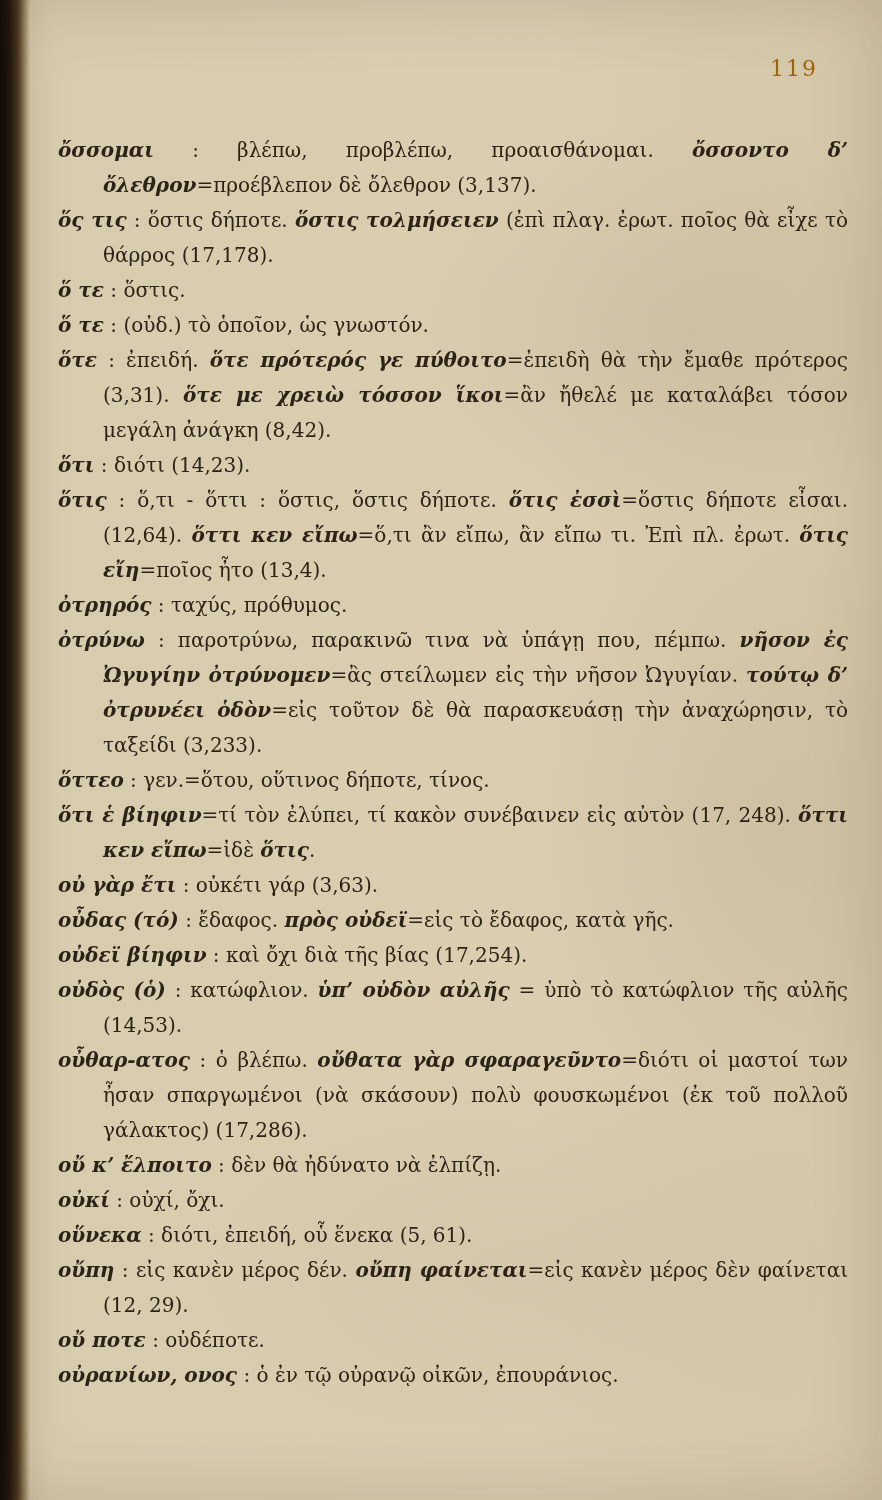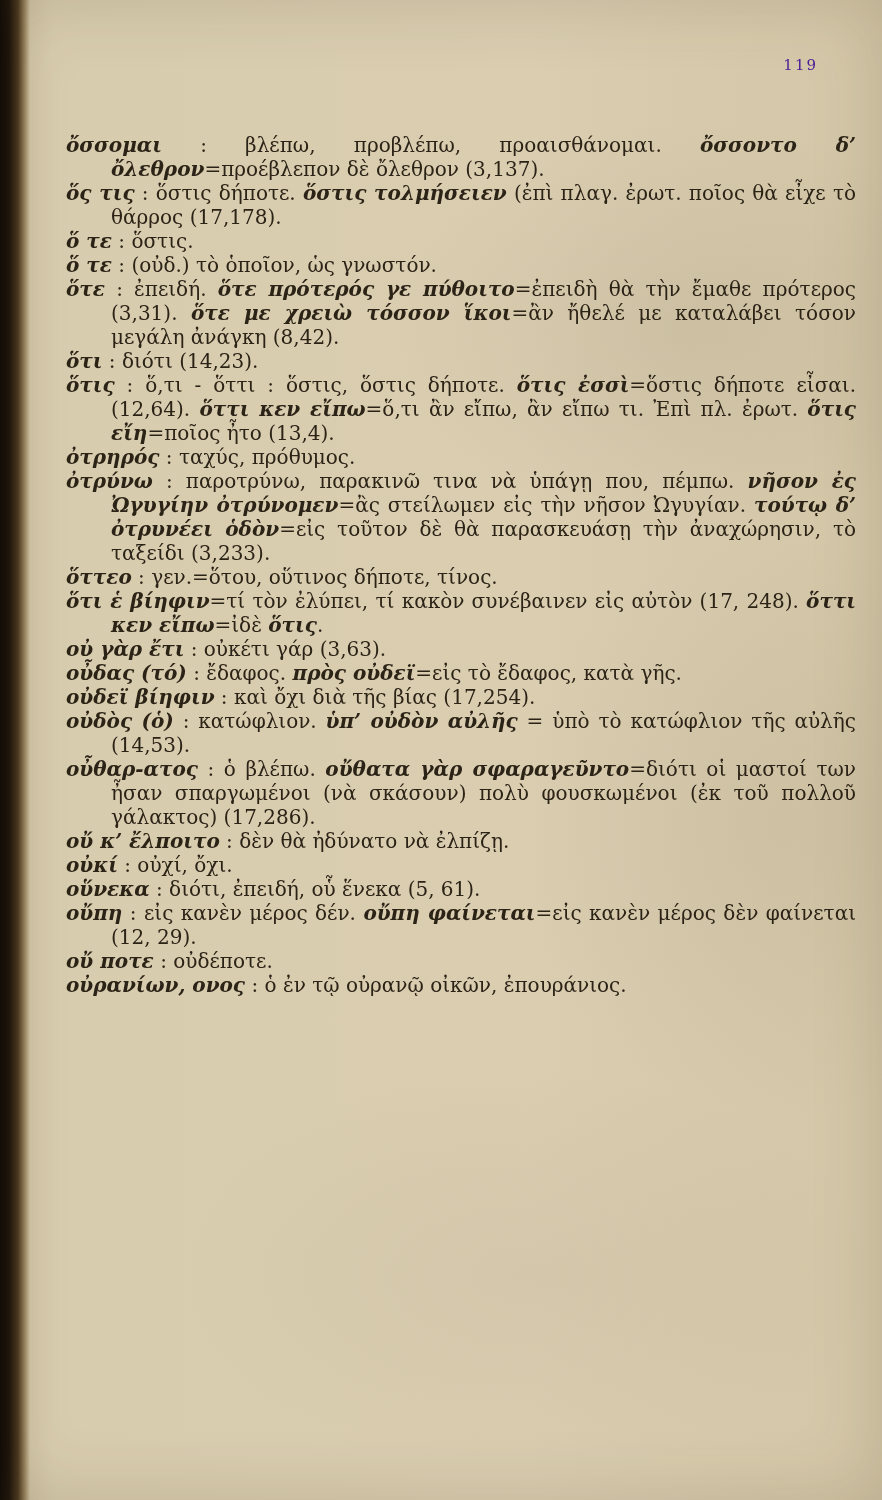--- a/index.html
+++ b/index.html
@@ -21,25 +21,25 @@
     position: absolute; inset: 0; pointer-events: none;
     box-shadow: inset 0 0 70px rgba(70,55,30,0.18);
   }
   .binding {
     position: absolute; left: 0; top: 0; width: 30px; height: 1500px;
     background: linear-gradient(to right,
       #0d0905 0%, #1c130a 30%, #4a3820 60%, #917c57 80%, rgba(216,204,174,0) 100%);
   }
   .page-number {
     position: absolute; top: 56px; right: 64px;
-    font-size: 15px; letter-spacing: 2px; color: #4c1d95;
+    font-size: 22px; letter-spacing: 2px; color: #a16207;
   }
   .content {
     position: absolute; top: 133px; left: 58px; width: 790px;
-    font-size: 20px; line-height: 24px; text-align: justify; margin-left: 8px;
+    font-size: 20px; line-height: 35px; text-align: justify;
   }
   .entry { padding-left: 45px; text-indent: -45px; margin: 0; }
   .hw { font-weight: bold; font-style: italic; }
   .tx { font-weight: normal; font-style: normal; }
 </style>
 </head>
 <body>
 
 <div>
   <div class="binding"></div>

